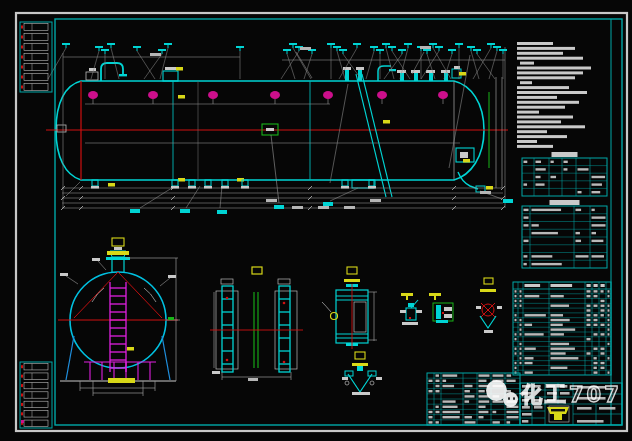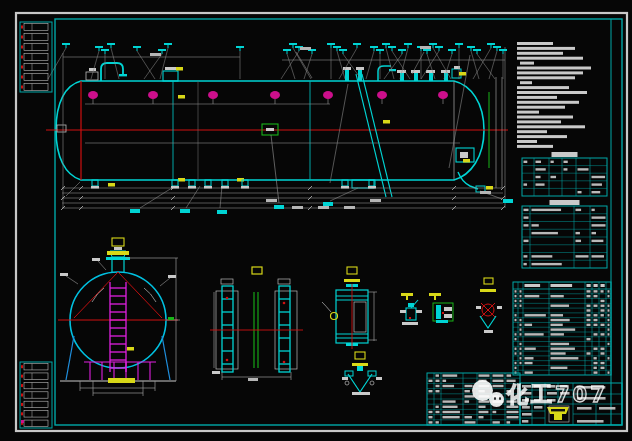--- a/index.html
+++ b/index.html
@@ -1,19 +1,19 @@
 <!DOCTYPE html>
 <html><head>
 <meta charset="utf-8">
 <style>
   html,body{margin:0;padding:0;background:#000;}
   .canvas{position:relative;width:632px;height:441px;background:#060606;overflow:hidden;
           font-family:"DejaVu Sans",sans-serif;}
   .canvas svg{position:absolute;left:0;top:0;}
-  .watermark{position:absolute;left:470px;top:378px;width:148px;height:34px;opacity:.92;pointer-events:none;text-align:center;}
+  .watermark{position:absolute;left:484px;top:378px;width:148px;height:34px;opacity:.92;pointer-events:none;text-align:center;}
   .wm-c1{position:absolute;left:2px;top:2px;width:21px;height:21px;border-radius:50%;background:rgba(255,255,255,.97);}
   .wm-c2{position:absolute;left:19px;top:14px;width:15px;height:15px;border-radius:50%;background:rgba(255,255,255,.97);}
   .wm-eye{position:absolute;width:2px;height:3px;border-radius:50%;background:#222;}
   .wm-e1{left:24px;top:19px;} .wm-e2{left:29px;top:19px;}
   .wm-text{position:absolute;left:37px;top:3px;font-size:21px;font-weight:bold;letter-spacing:3px;
            color:rgba(255,255,255,.14);-webkit-text-stroke:1.3px rgba(255,255,255,.9);
            white-space:nowrap;transform:scaleY(1.05);}
 </style>
 </head>
 <body>

